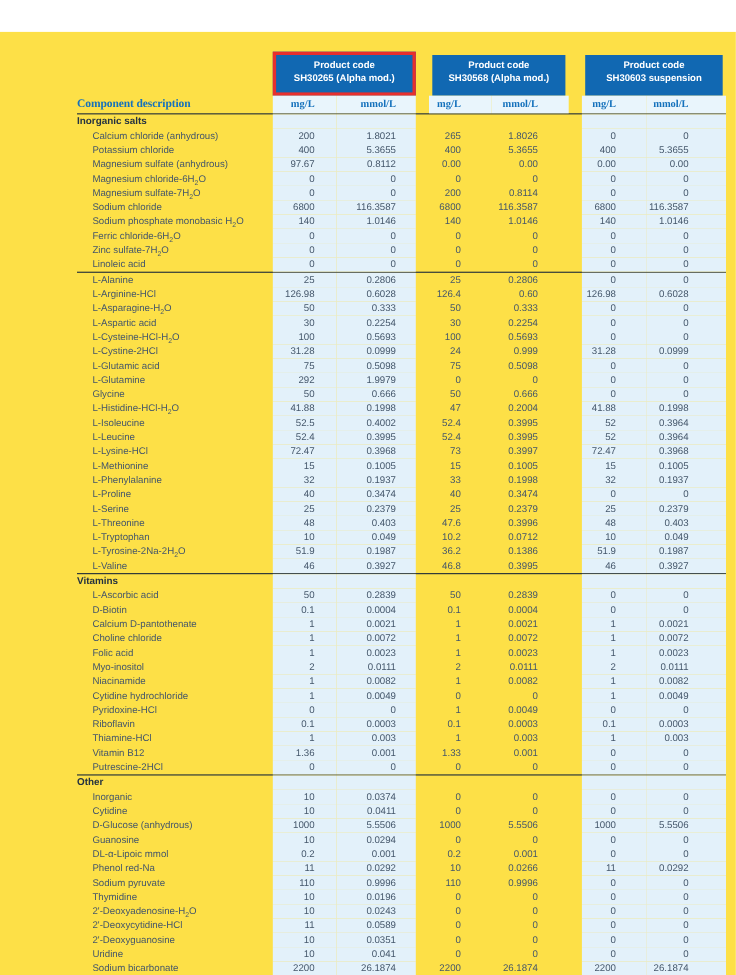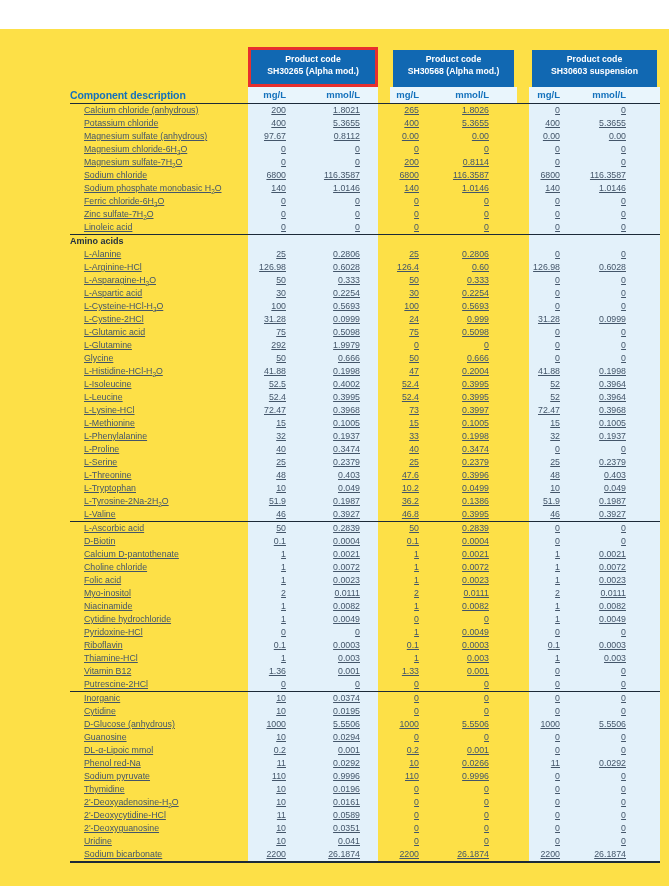--- a/index.html
+++ b/index.html
@@ -27,38 +27,38 @@
     font-weight: bold;
     line-height: 1.35;
     padding: 4px 0 3px 0;
   }
   .product-box span { display: block; }
   .product-box.highlight {
     border: 3px solid #e72f2e;
     margin: 4px 0 0 0;
   }
   
-  .units-row { height: 16px; line-height: 16px; }
+  .units-row { height: 16px; line-height: 16px; font-family: Liberation Serif, serif; }
   .comp-desc {
     color: #1471bc; font-weight: bold; font-size: 10.5px;
     letter-spacing: -0.1px;
   }
   .unit {
     background: #e9f5fc; color: #1471bc; font-weight: bold;
     font-size: 9.5px; text-align: right;
   }
   .head { border-bottom: 1.5px solid #1c2a38; }
   
   #table-body { border-bottom: 2px solid #1c2a38; }
   .section + .section { border-top: 1.5px solid #1c2a38; }
   .title-row { height: 13px; line-height: 13px; }
   .title-cell {
     font-weight: bold; font-size: 9px; color: #243240;
   }
-  .data-row { height: 13px; line-height: 13px; font-size: 8.8px; color: #44566a; text-decoration: underline; }
+  .data-row { height: 13px; line-height: 13px; font-size: 8.8px; color: #44566a; }
   .label-cell { padding-left: 14px; white-space: nowrap; }
   .cell { text-align: right; white-space: nowrap; }
   .c1 { padding-right: 20px; }
   .c2 { padding-right: 18px; }
   .c3 { padding-right: 28px; }
   .c4 { padding-right: 28px; }
   .c5 { padding-right: 28px; }
   .c6 { padding-right: 34px; }
   .sh { background: #e3f1fa; }
   sub { font-size: 6.3px; line-height: 0; }
@@ -96,20 +96,31 @@
         <div class="unit cell c3">mg/L</div>
         <div class="unit cell c4">mmol/L</div>
         <div></div>
         <div class="unit cell c5">mg/L</div>
         <div class="unit cell c6">mmol/L</div>
       </div>
     </div>
 
     <div id="table-body">
         <div class="section">
+          <div class="grid-row title-row">
+            <div class="title-cell">Inorganic salts</div>
+            <div class="cell c1 sh"></div>
+            <div class="cell c2 sh"></div>
+            <div></div>
+            <div class="cell c3"></div>
+            <div class="cell c4"></div>
+            <div></div>
+            <div class="cell c5 sh"></div>
+            <div class="cell c6 sh"></div>
+          </div>
           <div class="grid-row data-row">
             <div class="label-cell">Calcium chloride (anhydrous)</div>
             <div class="cell c1 sh">200</div>
             <div class="cell c2 sh">1.8021</div>
             <div></div>
             <div class="cell c3">265</div>
             <div class="cell c4">1.8026</div>
             <div></div>
             <div class="cell c5 sh">0</div>
             <div class="cell c6 sh">0</div>
@@ -208,31 +219,20 @@
             <div class="cell c2 sh">0</div>
             <div></div>
             <div class="cell c3">0</div>
             <div class="cell c4">0</div>
             <div></div>
             <div class="cell c5 sh">0</div>
             <div class="cell c6 sh">0</div>
           </div>
         </div>
         <div class="section">
-          <div class="grid-row title-row">
-            <div class="title-cell">Amino acids</div>
-            <div class="cell c1 sh"></div>
-            <div class="cell c2 sh"></div>
-            <div></div>
-            <div class="cell c3"></div>
-            <div class="cell c4"></div>
-            <div></div>
-            <div class="cell c5 sh"></div>
-            <div class="cell c6 sh"></div>
-          </div>
           <div class="grid-row data-row">
             <div class="label-cell">L-Alanine</div>
             <div class="cell c1 sh">25</div>
             <div class="cell c2 sh">0.2806</div>
             <div></div>
             <div class="cell c3">25</div>
             <div class="cell c4">0.2806</div>
             <div></div>
             <div class="cell c5 sh">0</div>
             <div class="cell c6 sh">0</div>
@@ -423,21 +423,21 @@
             <div></div>
             <div class="cell c5 sh">48</div>
             <div class="cell c6 sh">0.403</div>
           </div>
           <div class="grid-row data-row">
             <div class="label-cell">L-Tryptophan</div>
             <div class="cell c1 sh">10</div>
             <div class="cell c2 sh">0.049</div>
             <div></div>
             <div class="cell c3">10.2</div>
-            <div class="cell c4">0.0499</div>
+            <div class="cell c4">0.0712</div>
             <div></div>
             <div class="cell c5 sh">10</div>
             <div class="cell c6 sh">0.049</div>
           </div>
           <div class="grid-row data-row">
             <div class="label-cell">L-Tyrosine-2Na-2H<sub>2</sub>O</div>
             <div class="cell c1 sh">51.9</div>
             <div class="cell c2 sh">0.1987</div>
             <div></div>
             <div class="cell c3">36.2</div>
@@ -452,20 +452,31 @@
             <div class="cell c2 sh">0.3927</div>
             <div></div>
             <div class="cell c3">46.8</div>
             <div class="cell c4">0.3995</div>
             <div></div>
             <div class="cell c5 sh">46</div>
             <div class="cell c6 sh">0.3927</div>
           </div>
         </div>
         <div class="section">
+          <div class="grid-row title-row">
+            <div class="title-cell">Vitamins</div>
+            <div class="cell c1 sh"></div>
+            <div class="cell c2 sh"></div>
+            <div></div>
+            <div class="cell c3"></div>
+            <div class="cell c4"></div>
+            <div></div>
+            <div class="cell c5 sh"></div>
+            <div class="cell c6 sh"></div>
+          </div>
           <div class="grid-row data-row">
             <div class="label-cell">L-Ascorbic acid</div>
             <div class="cell c1 sh">50</div>
             <div class="cell c2 sh">0.2839</div>
             <div></div>
             <div class="cell c3">50</div>
             <div class="cell c4">0.2839</div>
             <div></div>
             <div class="cell c5 sh">0</div>
             <div class="cell c6 sh">0</div>
@@ -597,35 +608,46 @@
             <div class="cell c2 sh">0</div>
             <div></div>
             <div class="cell c3">0</div>
             <div class="cell c4">0</div>
             <div></div>
             <div class="cell c5 sh">0</div>
             <div class="cell c6 sh">0</div>
           </div>
         </div>
         <div class="section">
+          <div class="grid-row title-row">
+            <div class="title-cell">Other</div>
+            <div class="cell c1 sh"></div>
+            <div class="cell c2 sh"></div>
+            <div></div>
+            <div class="cell c3"></div>
+            <div class="cell c4"></div>
+            <div></div>
+            <div class="cell c5 sh"></div>
+            <div class="cell c6 sh"></div>
+          </div>
           <div class="grid-row data-row">
             <div class="label-cell">Inorganic</div>
             <div class="cell c1 sh">10</div>
             <div class="cell c2 sh">0.0374</div>
             <div></div>
             <div class="cell c3">0</div>
             <div class="cell c4">0</div>
             <div></div>
             <div class="cell c5 sh">0</div>
             <div class="cell c6 sh">0</div>
           </div>
           <div class="grid-row data-row">
             <div class="label-cell">Cytidine</div>
             <div class="cell c1 sh">10</div>
-            <div class="cell c2 sh">0.0195</div>
+            <div class="cell c2 sh">0.0411</div>
             <div></div>
             <div class="cell c3">0</div>
             <div class="cell c4">0</div>
             <div></div>
             <div class="cell c5 sh">0</div>
             <div class="cell c6 sh">0</div>
           </div>
           <div class="grid-row data-row">
             <div class="label-cell">D-Glucose (anhydrous)</div>
             <div class="cell c1 sh">1000</div>
@@ -688,21 +710,21 @@
             <div></div>
             <div class="cell c3">0</div>
             <div class="cell c4">0</div>
             <div></div>
             <div class="cell c5 sh">0</div>
             <div class="cell c6 sh">0</div>
           </div>
           <div class="grid-row data-row">
             <div class="label-cell">2'-Deoxyadenosine-H<sub>2</sub>O</div>
             <div class="cell c1 sh">10</div>
-            <div class="cell c2 sh">0.0161</div>
+            <div class="cell c2 sh">0.0243</div>
             <div></div>
             <div class="cell c3">0</div>
             <div class="cell c4">0</div>
             <div></div>
             <div class="cell c5 sh">0</div>
             <div class="cell c6 sh">0</div>
           </div>
           <div class="grid-row data-row">
             <div class="label-cell">2'-Deoxycytidine-HCl</div>
             <div class="cell c1 sh">11</div>

